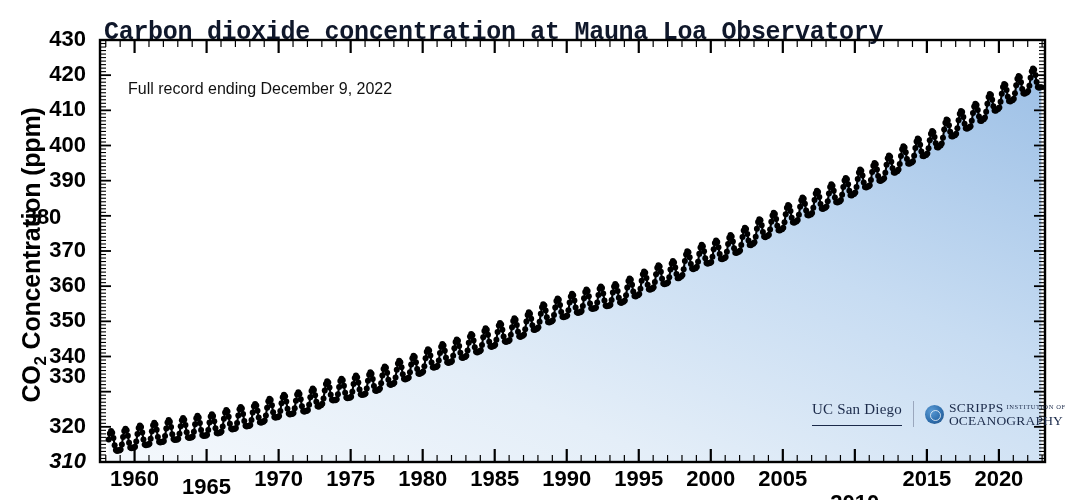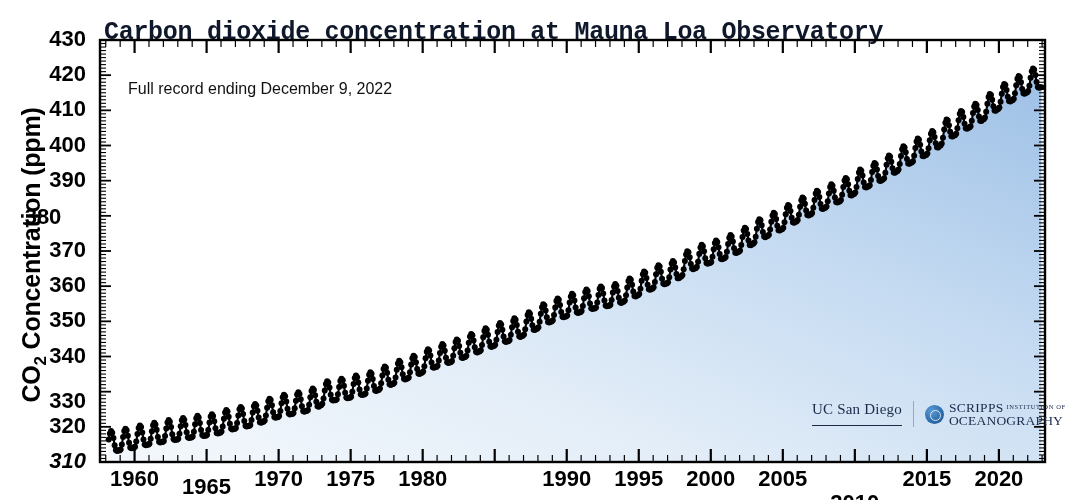--- a/index.html
+++ b/index.html
@@ -66,38 +66,39 @@
 
 <div id="root">
 
   <div id="chart-title">Carbon dioxide concentration at Mauna Loa Observatory</div>
 
   <div id="ylabel">CO<sub>2</sub> Concentration (ppm)</div>
 
   <div id="ytick-labels">
       <div class="ytick-label" style="top: 448px; font-style: italic;">310</div>
       <div class="ytick-label" style="top: 412.833px; padding-left: 12px;">320</div>
-      <div class="ytick-label" style="top: 388px;">330</div>
+      <div class="ytick-label" style="top: 363px;">330</div>
       <div class="ytick-label" style="top: 342.5px;">340</div>
       <div class="ytick-label" style="top: 307.333px;">350</div>
       <div class="ytick-label" style="top: 272.167px;">360</div>
       <div class="ytick-label" style="top: 237px;">370</div>
       <div class="ytick-label" style="top: 204px; text-align: center;">380</div>
       <div class="ytick-label" style="top: 166.667px;">390</div>
       <div class="ytick-label" style="top: 131.5px;">400</div>
       <div class="ytick-label" style="top: 96.3333px;">410</div>
       <div class="ytick-label" style="top: 61.1667px;">420</div>
       <div class="ytick-label" style="top: 26px;">430</div>
     </div>
   <div id="xtick-labels">
       <div class="xtick-label" style="left: 134.573px; top: 0px;">1960</div>
       <div class="xtick-label" style="left: 206.601px; top: 0px; margin-top: 8px;">1965</div>
       <div class="xtick-label" style="left: 278.628px; top: 0px;">1970</div>
       <div class="xtick-label" style="left: 350.655px; top: 0px;">1975</div>
       <div class="xtick-label" style="left: 422.683px; top: 0px;">1980</div>
+      <div class="xtick-label" style="left: 494.71px; top: 0px;">1985</div>
       <div class="xtick-label" style="left: 566.738px; top: 0px;">1990</div>
       <div class="xtick-label" style="left: 638.765px; top: 0px;">1995</div>
       <div class="xtick-label" style="left: 710.793px; top: 0px;">2000</div>
       <div class="xtick-label" style="left: 782.82px; top: 0px;">2005</div>
       <div class="xtick-label" style="left: 854.848px; top: 0px; margin-top: 24px;">2010</div>
       <div class="xtick-label" style="left: 926.875px; top: 0px;">2015</div>
       <div class="xtick-label" style="left: 998.902px; top: 0px;">2020</div>
     </div>
 
   <svg id="plot-svg" width="1084" height="500">

